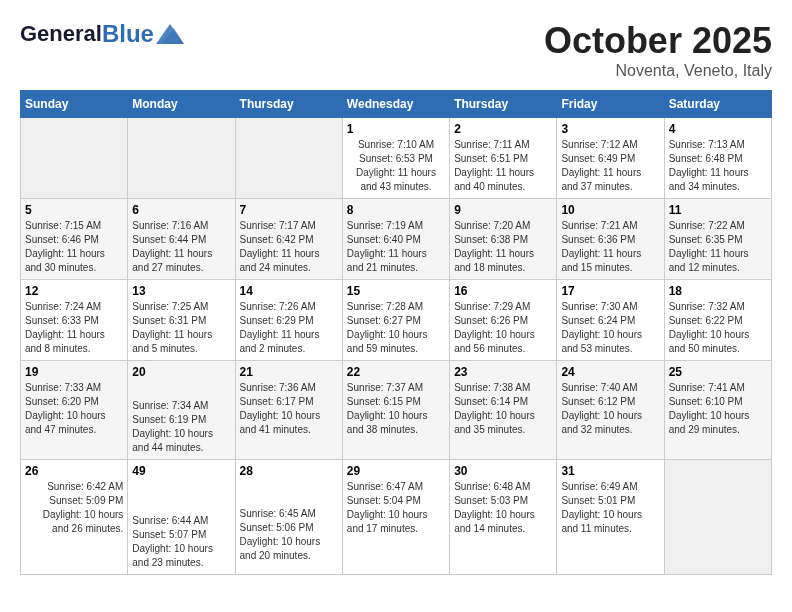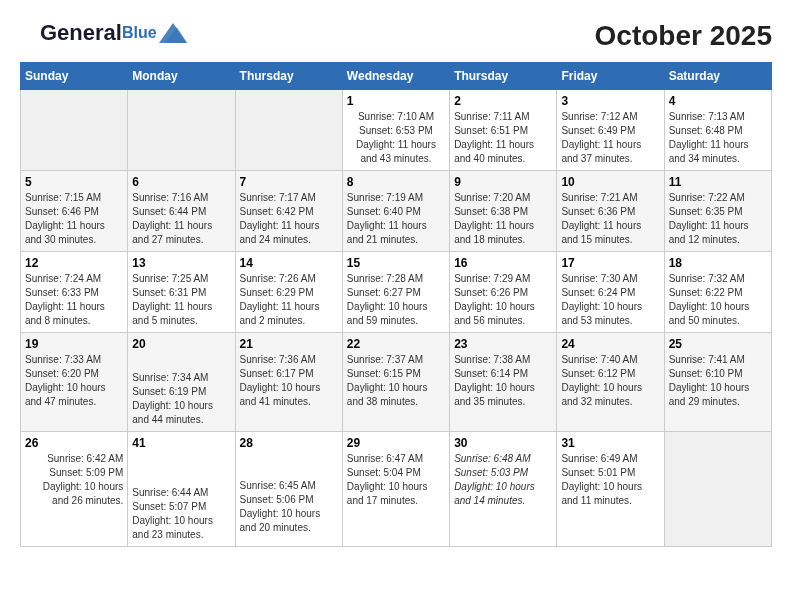--- a/index.html
+++ b/index.html
@@ -18,21 +18,21 @@
     }
     .logo {
       display: flex;
       flex-direction: column;
       align-items: flex-start;
     }
     .title-block {
       text-align: right;
     }
     .month-title {
-      font-size: 28px;
+      font-size: 36px;
       font-weight: bold;
       color: #222;
     }
     .location {
       font-size: 16px;
       color: #555;
     }
     table {
       width: 100%;
       border-collapse: collapse;
@@ -73,30 +73,31 @@
     .empty-cell {
       background-color: #f0f0f0 !important;
     }
   </style>
 </head>
 <body>
 
 <div class="header">
   <div class="logo">
     <div style="display:flex; align-items:center;">
-      <span style="font-size:22px; font-weight:bold; color:#1a1a2e;margin-left:20px;">General</span>
-      <span style="font-size:16px; font-weight:bold; color:#2e6db4;">Blue</span>
+      <span style="font-size:22px; font-weight:bold; color:#1a1a2e;">General</span>
+      <span style="font-size:24px; font-weight:bold; color:#2e6db4;">Blue</span>
       <svg width="28" height="20" viewBox="0 0 28 20" style="margin-left:2px;">
         <polygon points="0,20 14,0 28,20" fill="#2e6db4" opacity="0.85"></polygon>
         <polygon points="6,20 18,4 28,20" fill="#2e6db4" opacity="0.5"></polygon>
       </svg>
     </div>
   </div>
   <div class="title-block">
     <div class="month-title">October 2025</div>
+    <div class="location">Noventa, Veneto, Italy</div>
   </div>
 </div>
 
 <table>
   <thead>
     <tr>
     <th>Sunday</th>
         <th>Monday</th>
         <th>Thursday</th>
         <th>Wednesday</th>
@@ -268,40 +269,40 @@
         </td>
       </tr>
       <tr>
         <td>
           <div class="day-num">26</div>
           <div class="day-info" style="white-space: pre-line; text-align: right;">Sunrise: 6:42 AM
 Sunset: 5:09 PM
 Daylight: 10 hours and 26 minutes.</div>
         </td>
         <td>
-          <div class="day-num">41</div>
+          <div class="day-num">49</div>
           <div class="day-info" style="white-space: pre-line; margin-top: 36px;">Sunrise: 6:44 AM
 Sunset: 5:07 PM
 Daylight: 10 hours and 23 minutes.</div>
         </td>
         <td>
           <div class="day-num">28</div>
           <div class="day-info" style="white-space: pre-line; margin-top: 29px;">Sunrise: 6:45 AM
 Sunset: 5:06 PM
 Daylight: 10 hours and 20 minutes.</div>
         </td>
         <td>
           <div class="day-num">29</div>
           <div class="day-info" style="white-space: pre-line;">Sunrise: 6:47 AM
 Sunset: 5:04 PM
 Daylight: 10 hours and 17 minutes.</div>
         </td>
         <td>
           <div class="day-num">30</div>
-          <div class="day-info" style="white-space: pre-line; font-style: italic;">Sunrise: 6:48 AM
+          <div class="day-info" style="white-space: pre-line;">Sunrise: 6:48 AM
 Sunset: 5:03 PM
 Daylight: 10 hours and 14 minutes.</div>
         </td>
         <td>
           <div class="day-num">31</div>
           <div class="day-info" style="white-space: pre-line;">Sunrise: 6:49 AM
 Sunset: 5:01 PM
 Daylight: 10 hours and 11 minutes.</div>
         </td>
         <td class="empty-cell"></td>

